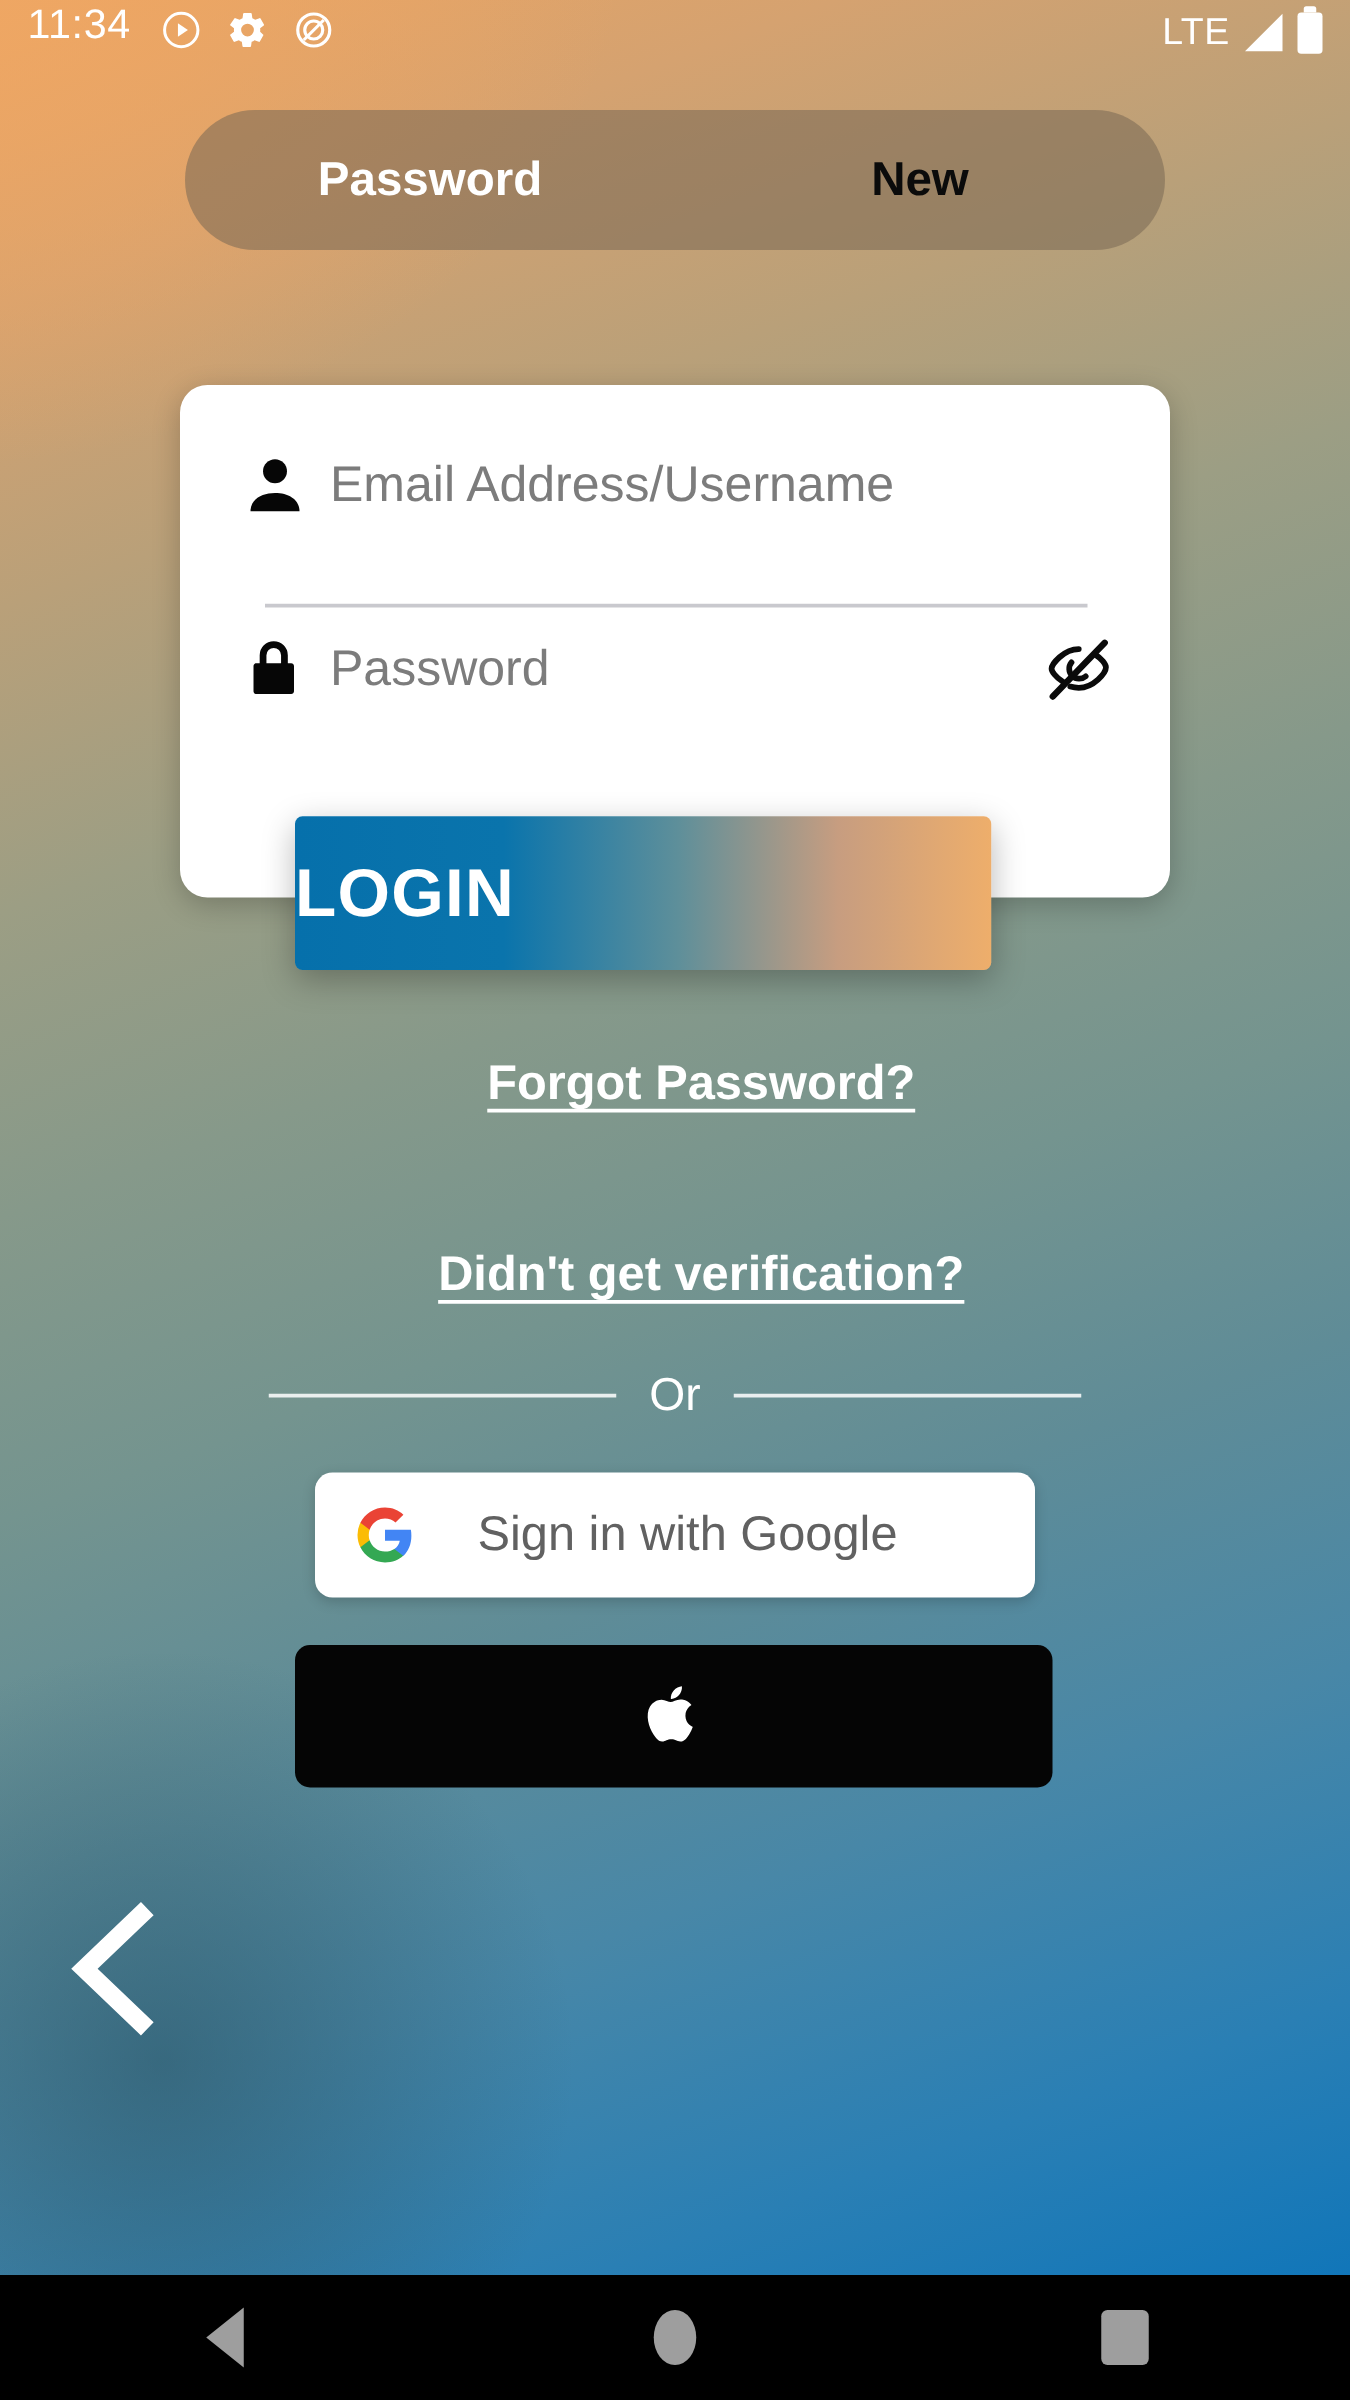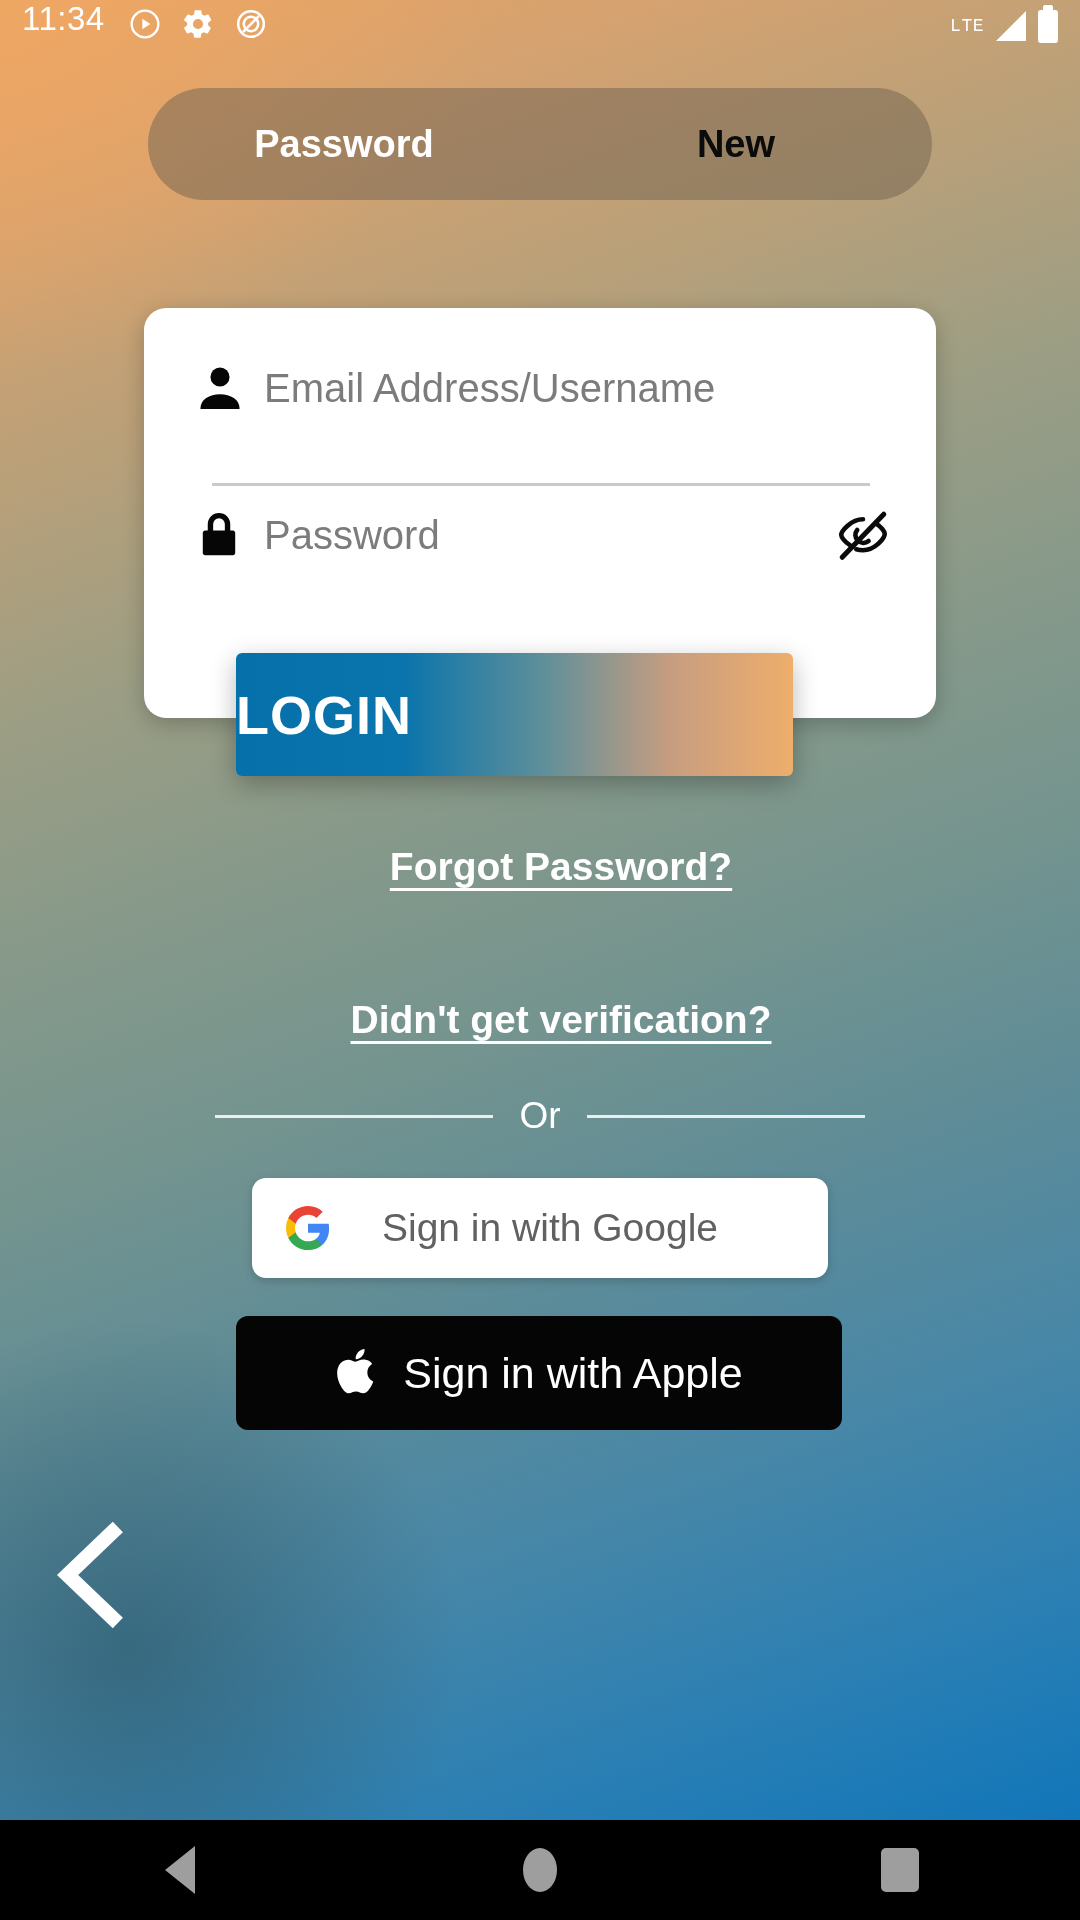--- a/index.html
+++ b/index.html
@@ -33,21 +33,21 @@
 
   
   .statusbar {
     position:absolute; top:0; left:0; right:0; height:52px;
     display:flex; padding:0 22px;
     color:#fff;
   }
   .sb-time { font-size:33px; letter-spacing:.5px; }
   .sb-icons { display:flex; align-items:center; gap:20px; margin-left:24px; }
   .sb-right { margin-left:auto; display:flex; align-items:center; gap:12px; }
-  .sb-lte { font-size:18px; font-weight:400; letter-spacing:.5px;font-family:Liberation Mono, monospace; }
+  .sb-lte { font-size:30px; font-weight:400; letter-spacing:.5px; }
   .tri-signal { width:0; height:0; border-left:30px solid transparent; border-bottom:30px solid #fff; }
   .battery {
     width:20px; height:33px; background:#fff; border-radius:3px; position:relative;
   }
   .battery::before {
     content:""; position:absolute; top:-5px; left:5px; width:10px; height:5px;
     background:#fff; border-radius:2px 2px 0 0;
   }
 
   
@@ -238,21 +238,20 @@
     <span class="g-label">Sign in with Google</span>
   </div>
 
   <div class="apple-btn">
     <span>
       <svg width="46" height="52" viewBox="0 0 24 28">
         <path fill="#ffffff" d="M17.05 14.78c-.03-3.02 2.47-4.47 2.58-4.54-1.41-2.06-3.6-2.34-4.38-2.37-1.86-.19-3.64 1.1-4.58 1.1-.95 0-2.4-1.07-3.95-1.04-2.03.03-3.9 1.18-4.94 3-2.11 3.66-.54 9.07 1.51 12.04 1 1.45 2.2 3.08 3.77 3.02 1.51-.06 2.08-.98 3.91-.98 1.82 0 2.34.98 3.94.95 1.63-.03 2.66-1.48 3.65-2.94 1.15-1.68 1.62-3.31 1.65-3.4-.04-.01-3.16-1.21-3.19-4.8z"></path>
         <path fill="#ffffff" d="M14.28 5.96c.83-1.01 1.39-2.41 1.24-3.81-1.2.05-2.65.8-3.51 1.8-.77.89-1.44 2.32-1.26 3.69 1.34.1 2.7-.68 3.53-1.68z"></path>
       </svg>
     </span>
-    <span class="a-label">Sign in with Apple</span>
   </div>
 
   <div class="back-chevron">
     <svg width="86" height="110" viewBox="0 0 44 56">
       <polyline points="32,6 9,28 32,50" fill="none" stroke="#ffffff" stroke-width="7.5" stroke-linecap="square" stroke-linejoin="miter"></polyline>
     </svg>
   </div>
 
   <div class="navbar">
     <div class="nav-cell">

